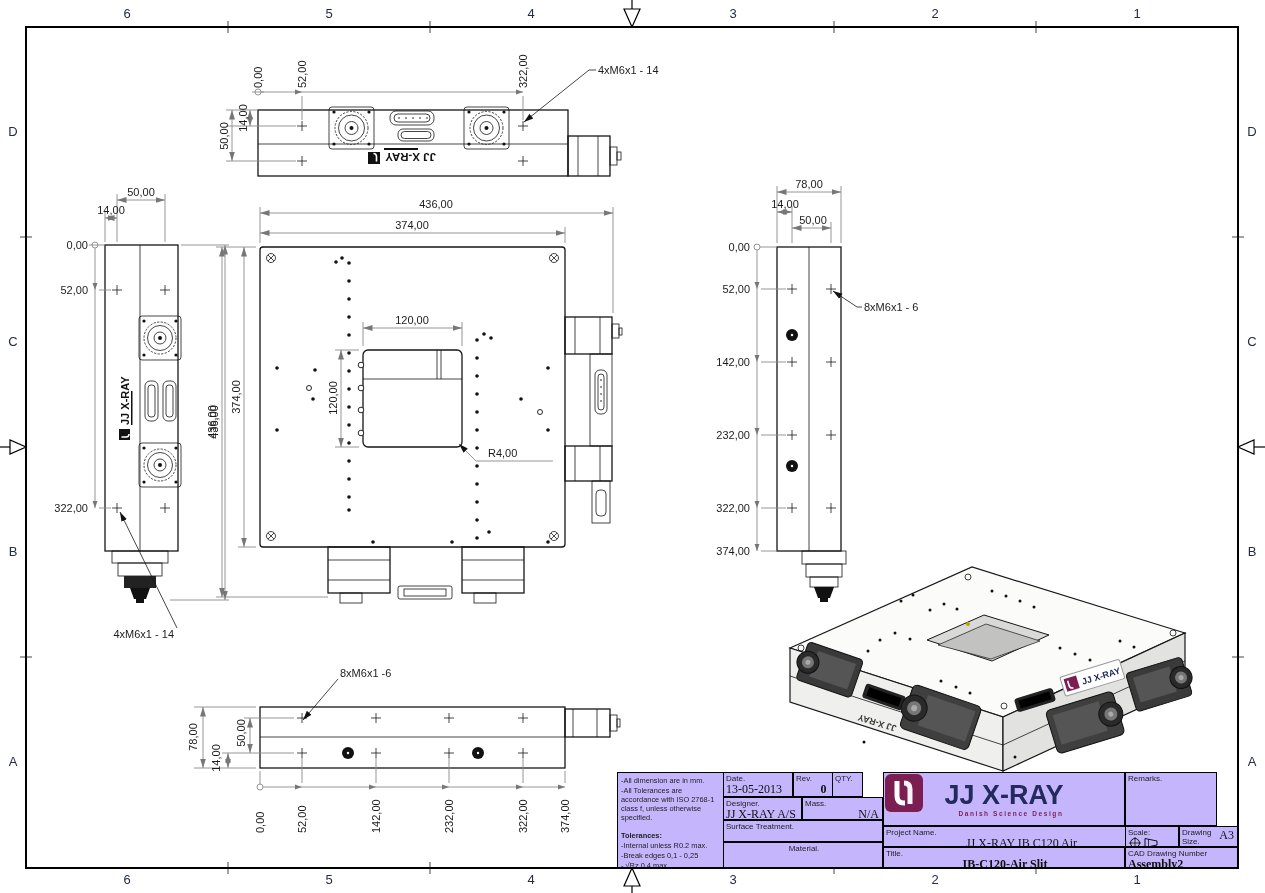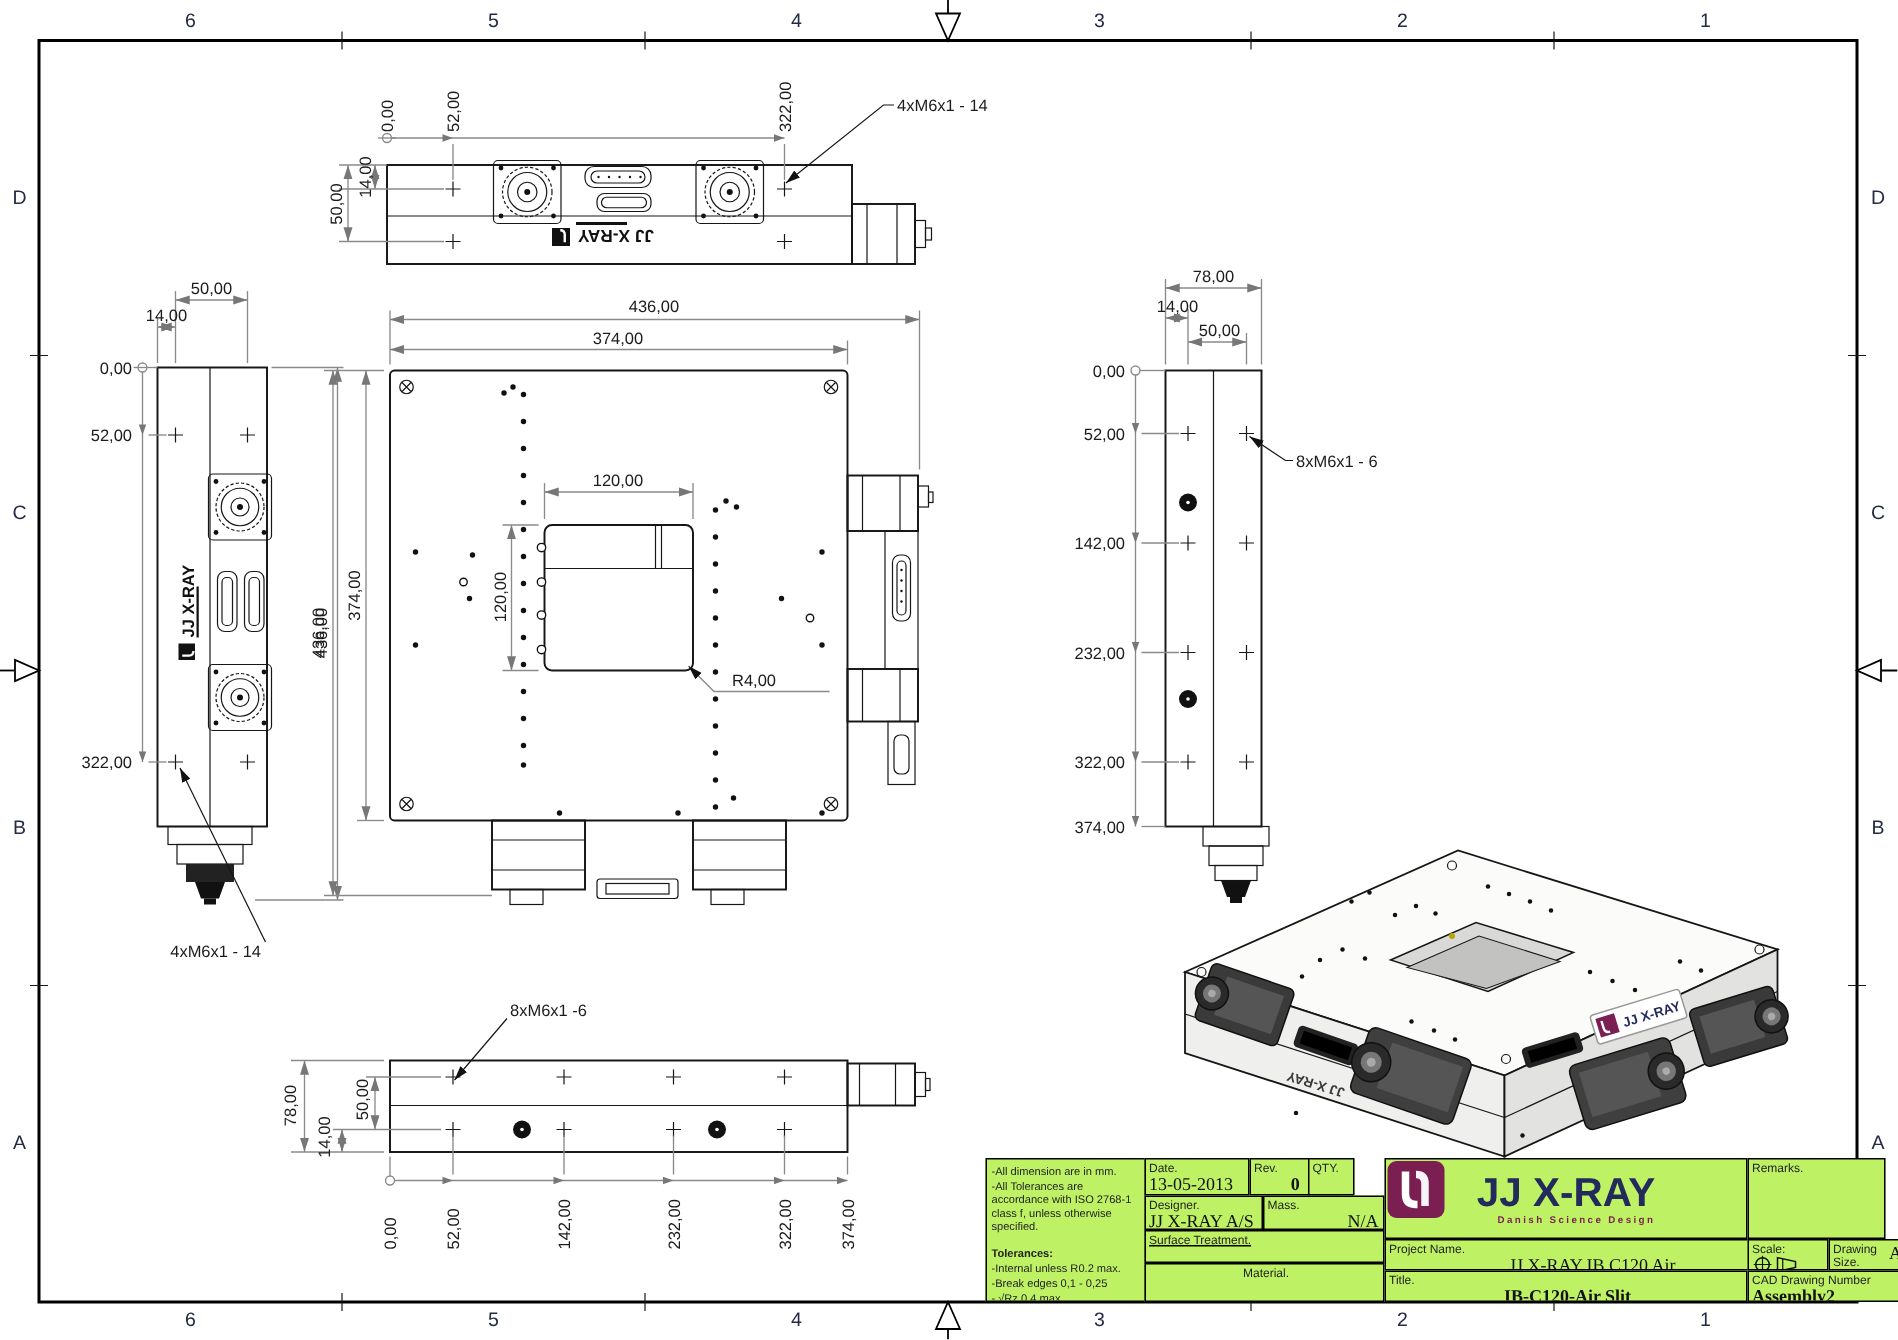--- a/index.html
+++ b/index.html
@@ -9,21 +9,21 @@
   svg text{font-family:"Liberation Sans",sans-serif;}
   .geo{stroke:#161616;fill:none;stroke-width:1.3;}
   .geo2{stroke:#161616;fill:none;stroke-width:0.8;}
   .dim{stroke:#8a8a8a;fill:none;stroke-width:0.9;}
   .cross{stroke:#161616;fill:none;stroke-width:0.8;}
   .dimt{fill:#1c1c1c;font-size:11px;}
   .dot{fill:#111;stroke:none;}
   .odot{fill:#fff;stroke:#111;stroke-width:0.9;}
   .zone{position:absolute;color:#232c44;font-size:13px;text-align:center;width:30px;height:16px;line-height:16px;}
   
-  .tb{position:absolute;box-sizing:border-box;border:1px solid #000;background:#bef264;overflow:hidden;margin-left:40px;}
+  .tb{position:absolute;box-sizing:border-box;border:1px solid #000;background:#c4b5fd;overflow:hidden;}
   .tb .lab{display:block;font-size:8px;color:#222;padding:1px 0 0 2px;line-height:9px;}
   .tb .val{display:block;font-size:12px;color:#111;padding-left:2px;line-height:13px;font-family:Liberation Serif, serif;}
   .notes{font-size:7.4px;color:#222;padding:3px 2px 0 3px;line-height:9px;}
   .notes p{margin:0 0 1px 0;}
   .notes .tolh{font-weight:bold;margin-top:9px;}
   .rev-val{color:#e8000d;font-weight:bold;font-size:13px;text-align:center;}
   .center{text-align:center;}
   .right{text-align:right;padding-right:3px;}
   .big{font-size:13.5px;}
   .bold{font-weight:bold;}
@@ -591,21 +591,21 @@
     <span class="lab">QTY.</span>
   </div>
   <div class="tb" style="left:723px;top:797px;width:79px;height:23px;">
     <span class="lab">Designer.</span>
     <span class="val">JJ X-RAY A/S</span>
   </div>
   <div class="tb" style="left:802px;top:797px;width:81px;height:23px;">
     <span class="lab">Mass.</span>
     <span class="val right">N/A</span>
   </div>
-  <div class="tb" style="left:723px;top:820px;width:160px;height:22px;text-decoration:underline;">
+  <div class="tb" style="left:723px;top:820px;width:160px;height:22px;">
     <span class="lab">Surface Treatment.</span>
   </div>
   <div class="tb" style="left:723px;top:842px;width:160px;height:26px;text-align:center;">
     <span class="lab">Material.</span>
   </div>
   <div class="tb" style="left:883px;top:772px;width:242px;height:54px;">
     <div class="brandrow">
       <svg width="40" height="40" viewBox="0 0 40 40">
         <rect x="1" y="1" width="38" height="38" rx="6" fill="#7b1e52"></rect>
         <path d="M13 8 V23 q0 7 7 7 h1" stroke="#fff" stroke-width="5" fill="none"></path>

